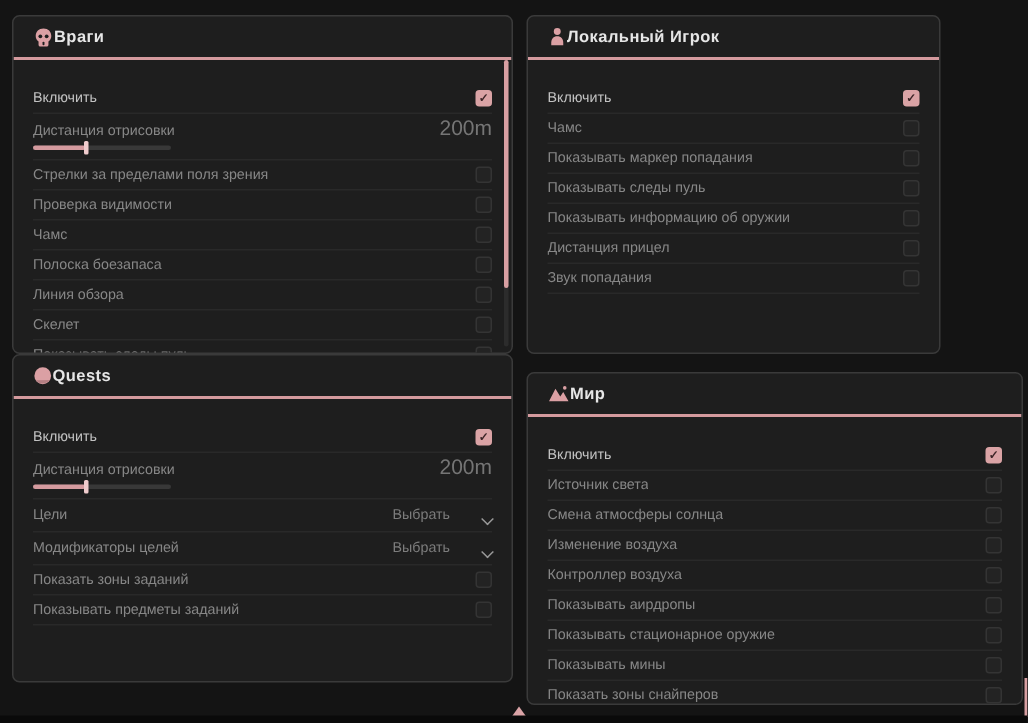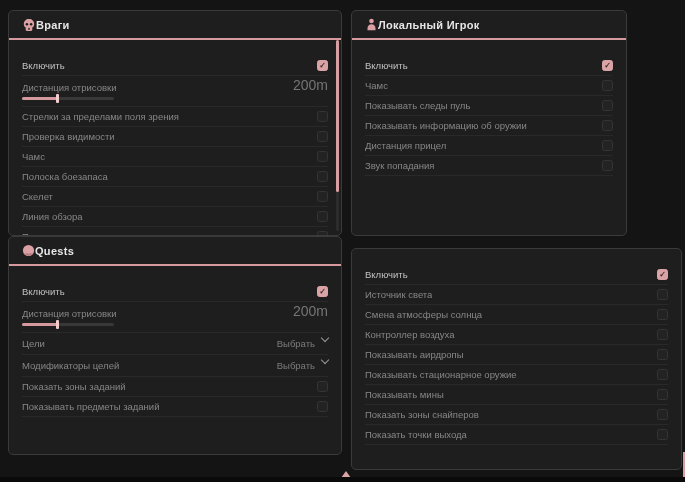--- a/index.html
+++ b/index.html
@@ -42,21 +42,21 @@
   }
   .checkbox.checked{background:#daa3a5;border-color:#daa3a5;color:#3c2527;font-weight:bold}
 
   .slider-row{display:block;height:auto;padding:3px 0 6px;border-bottom:1px solid #292929}
   .slider-line{display:flex;align-items:flex-end;justify-content:space-between;height:14px}
   .slider-track{position:relative;width:92px;height:3px;background:#383838;border-radius:2px;margin-top:4px}
   .slider-fill{position:absolute;left:0;top:0;height:100%;background:#d49a9e;border-radius:2px}
   .slider-handle{position:absolute;top:-3px;width:3px;height:9px;background:#f0cccd;border-radius:1px}
 
   .select-row{height:21px}
-  .select{display:flex;align-items:flex-start;gap:7px;color:#7c7c7c;font-size:9.5px}
+  .select{display:flex;align-items:flex-end;gap:22px;color:#7c7c7c;font-size:9.5px}
   .chev{
     width:5px;height:5px;border-right:1.4px solid #9a9a9a;border-bottom:1.4px solid #9a9a9a;
     transform:rotate(45deg);margin-top:-3px;
   }
 
   .vscroll-track{position:absolute;top:29px;bottom:4px;right:2px;width:3px;background:#2c2c2c;border-radius:2px}
   .vscroll-thumb{position:absolute;top:0;left:0;width:3px;height:152px;background:#d89fa2;border-radius:2px}
 
   .edge-scroll{position:absolute;right:0;top:452px;width:2px;height:26px;background:#d89fa2}
   .cursor-tri{
@@ -108,25 +108,25 @@
         </div>
         <div class="row">
           <span class="row-label">Чамс</span>
           <span class="checkbox"></span>
         </div>
         <div class="row">
           <span class="row-label">Полоска боезапаса</span>
           <span class="checkbox"></span>
         </div>
         <div class="row">
+          <span class="row-label">Линия обзора</span>
+          <span class="checkbox"></span>
+        </div>
+        <div class="row">
           <span class="row-label">Скелет</span>
-          <span class="checkbox"></span>
-        </div>
-        <div class="row">
-          <span class="row-label">Линия обзора</span>
           <span class="checkbox"></span>
         </div>
         <div class="row">
           <span class="row-label">Показывать следы пуль</span>
           <span class="checkbox"></span>
         </div>
       </div>
     <div class="vscroll-track">
       <div class="vscroll-thumb"></div>
     </div>
@@ -142,20 +142,24 @@
       </span>
       <h2 class="panel-title">Локальный Игрок</h2>
     </header>
     <div class="rows">
         <div class="row bright">
           <span class="row-label">Включить</span>
           <span class="checkbox checked">✓</span>
         </div>
         <div class="row">
           <span class="row-label">Чамс</span>
+          <span class="checkbox"></span>
+        </div>
+        <div class="row">
+          <span class="row-label">Показывать маркер попадания</span>
           <span class="checkbox"></span>
         </div>
         <div class="row">
           <span class="row-label">Показывать следы пуль</span>
           <span class="checkbox"></span>
         </div>
         <div class="row">
           <span class="row-label">Показывать информацию об оружии</span>
           <span class="checkbox"></span>
         </div>
@@ -214,31 +218,44 @@
           <span class="checkbox"></span>
         </div>
         <div class="row">
           <span class="row-label">Показывать предметы заданий</span>
           <span class="checkbox"></span>
         </div>
       </div>
   </section>
 
   <section class="panel p-world">
+    <header class="panel-header">
+      <span class="hicon">
+        <svg width="15" height="13" viewBox="0 0 15 13">
+          <path d="M1 11.5L5.3 3.2l3.2 5.1 2-2.9 3.5 6.1z" fill="#dba0a4"></path>
+          <circle cx="11.5" cy="2.6" r="1.2" fill="#dba0a4"></circle>
+        </svg>
+      </span>
+      <h2 class="panel-title">Мир</h2>
+    </header>
     <div class="rows">
         <div class="row bright">
           <span class="row-label">Включить</span>
           <span class="checkbox checked">✓</span>
         </div>
         <div class="row">
           <span class="row-label">Источник света</span>
           <span class="checkbox"></span>
         </div>
         <div class="row">
           <span class="row-label">Смена атмосферы солнца</span>
+          <span class="checkbox"></span>
+        </div>
+        <div class="row">
+          <span class="row-label">Изменение воздуха</span>
           <span class="checkbox"></span>
         </div>
         <div class="row">
           <span class="row-label">Контроллер воздуха</span>
           <span class="checkbox"></span>
         </div>
         <div class="row">
           <span class="row-label">Показывать аирдропы</span>
           <span class="checkbox"></span>
         </div>

